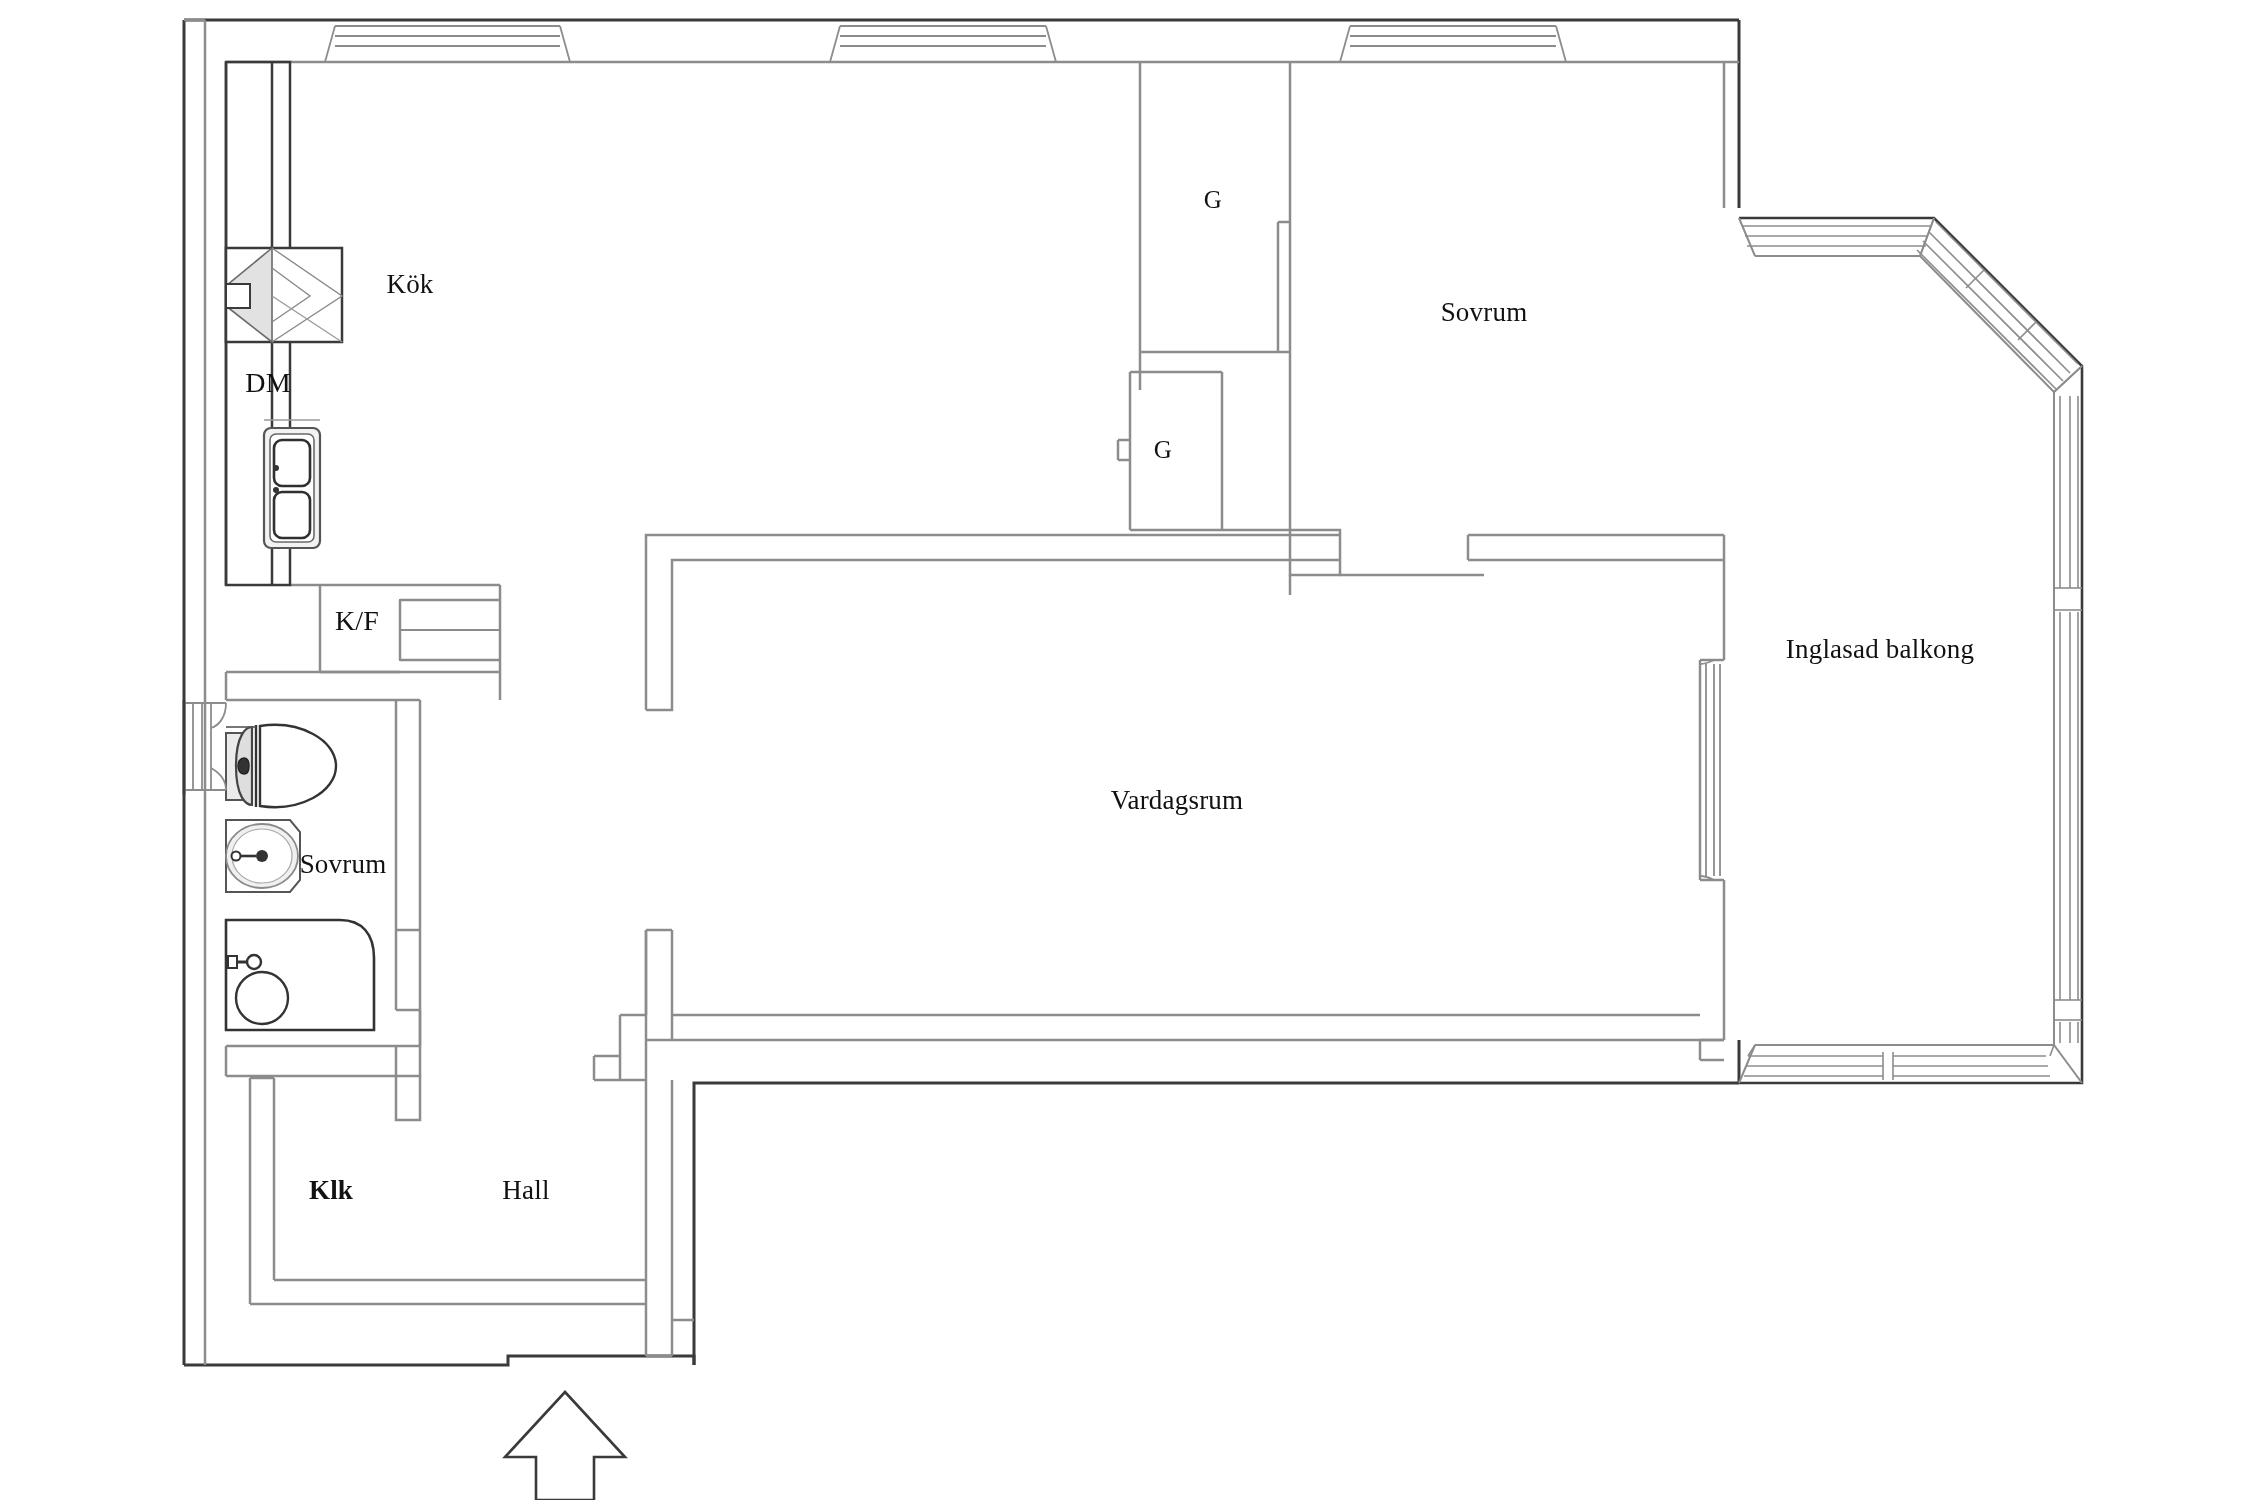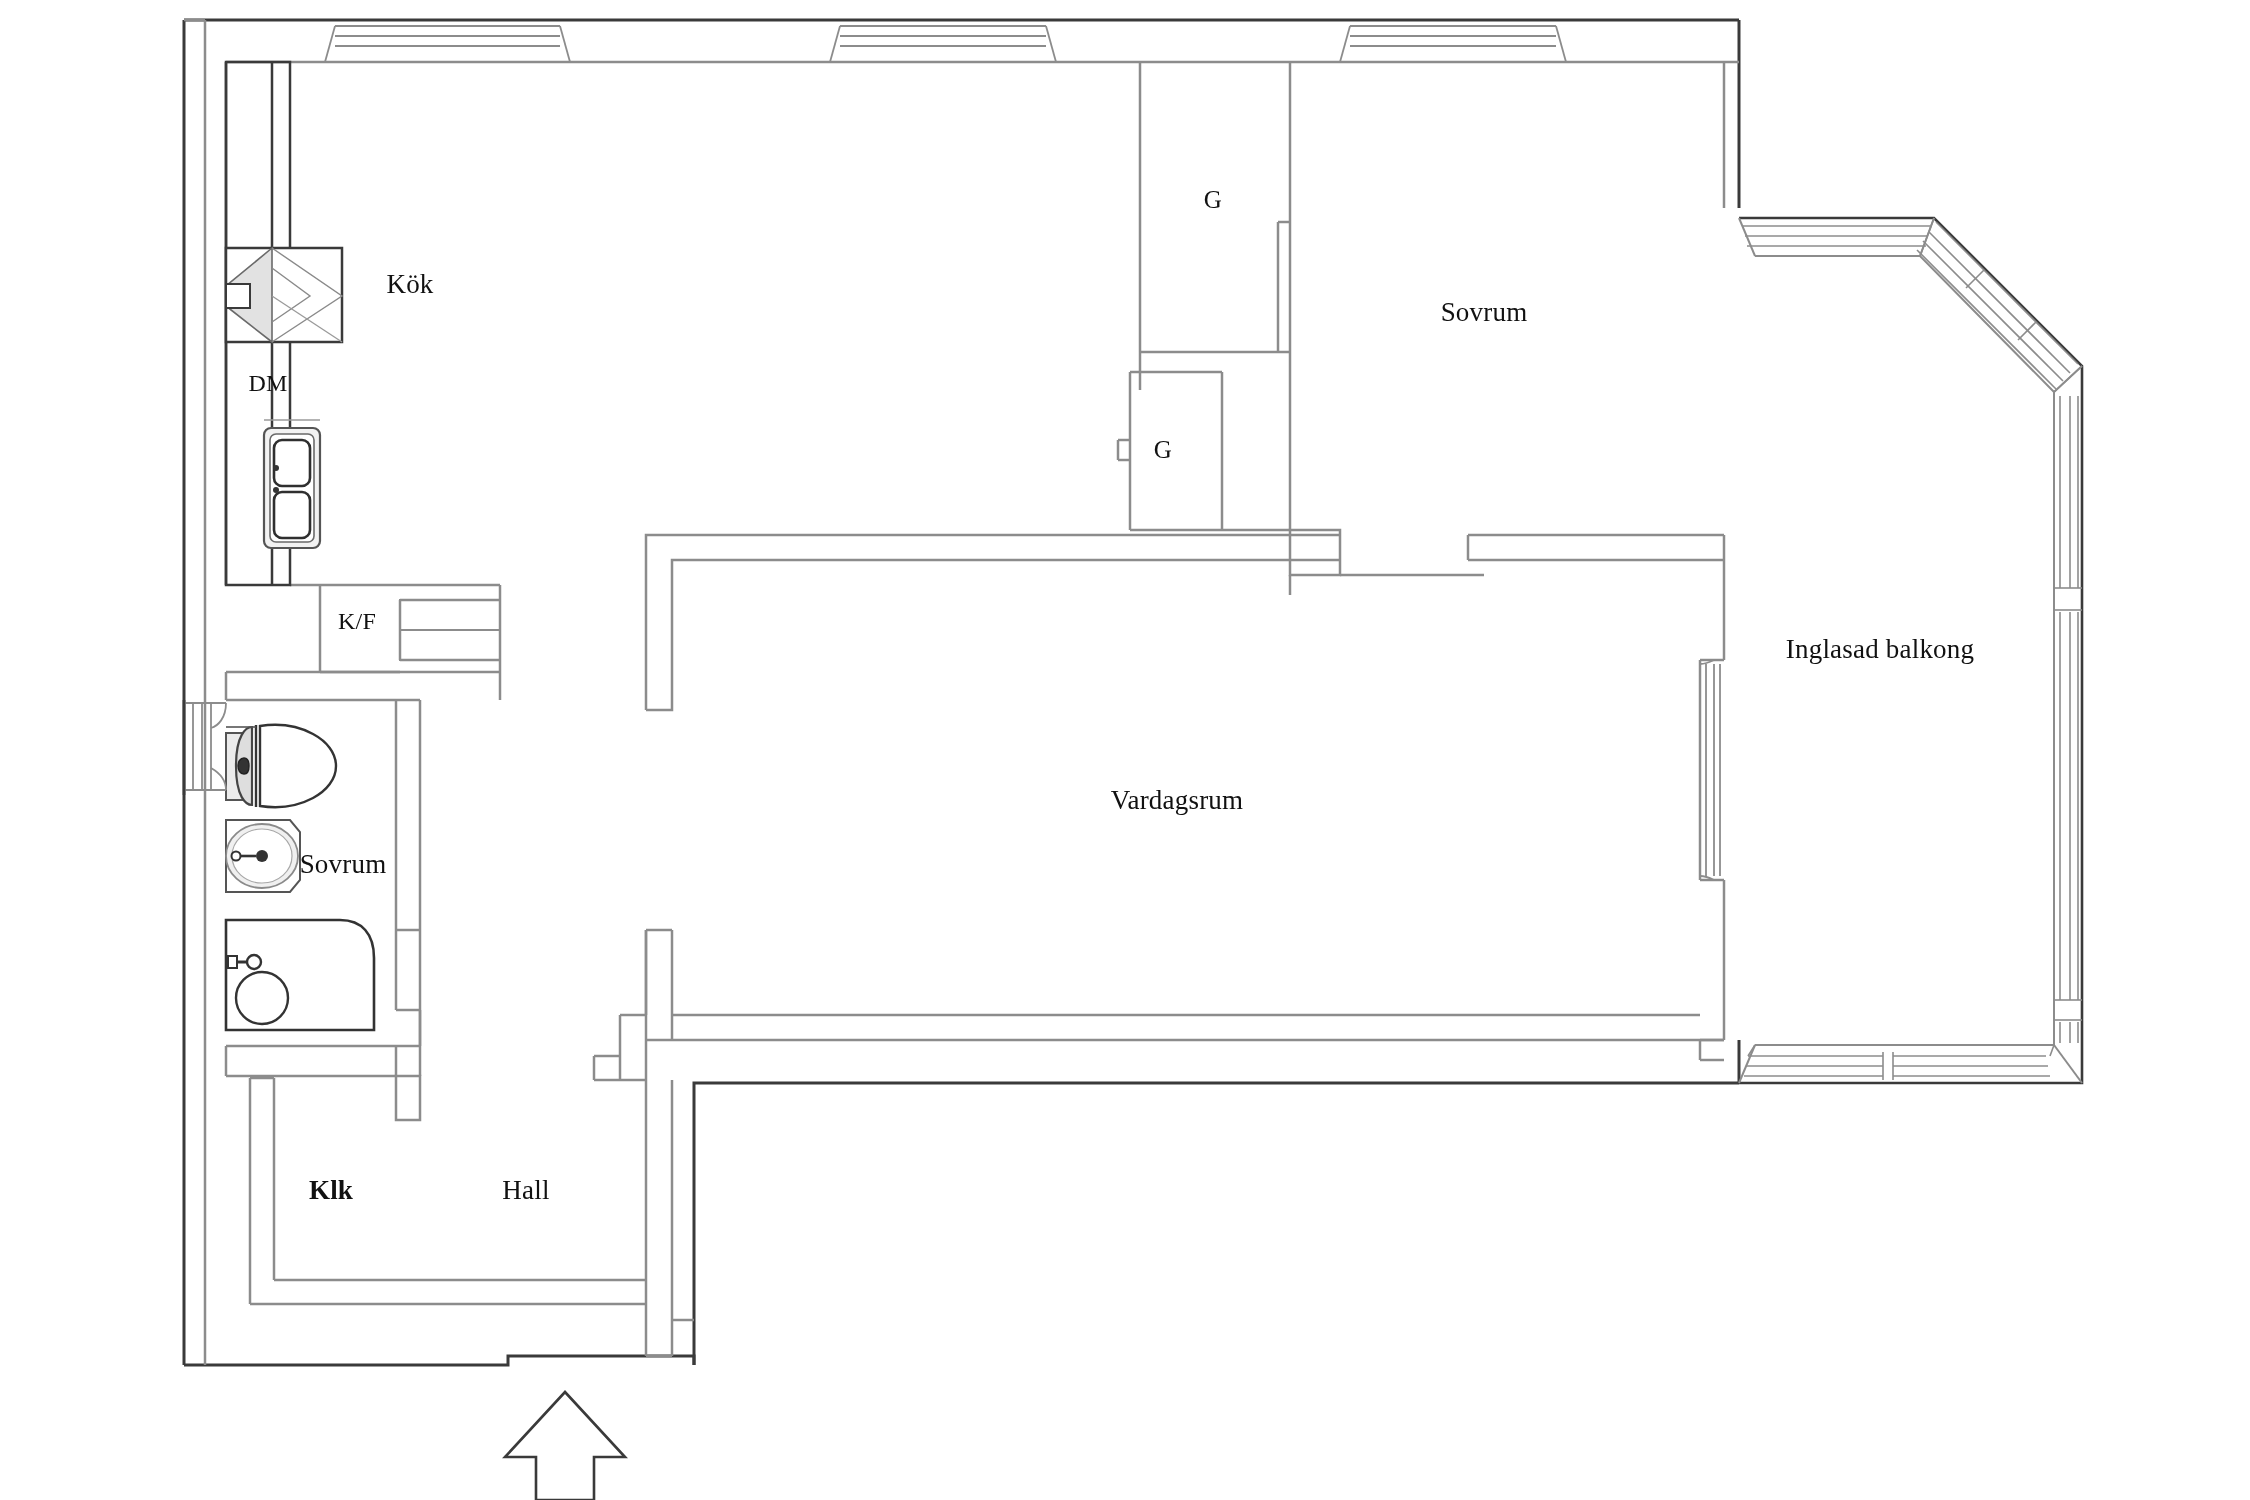--- a/index.html
+++ b/index.html
@@ -29,21 +29,21 @@
   .room-label {
     position: absolute;
     color: #111111;
     font-family: "Liberation Serif", "DejaVu Serif", serif;
     white-space: nowrap;
     -webkit-font-smoothing: antialiased;
     transform: translate(-50%, -50%);
     letter-spacing: 0.2px;
   }
   .lbl-lg { font-size: 27px; }
-  .lbl-md { font-size: 24px; }
+  .lbl-md { font-size: 28px; }
   .lbl-sm { font-size: 25px; }
 </style>
 </head>
 <body>
 
 <div id="floorplan-root">
 
   <svg id="plan-svg" viewBox="0 0 2250 1500" xmlns="http://www.w3.org/2000/svg">
 
     <g fill="none" stroke="#3a3a3a" stroke-width="3" stroke-linejoin="miter">

